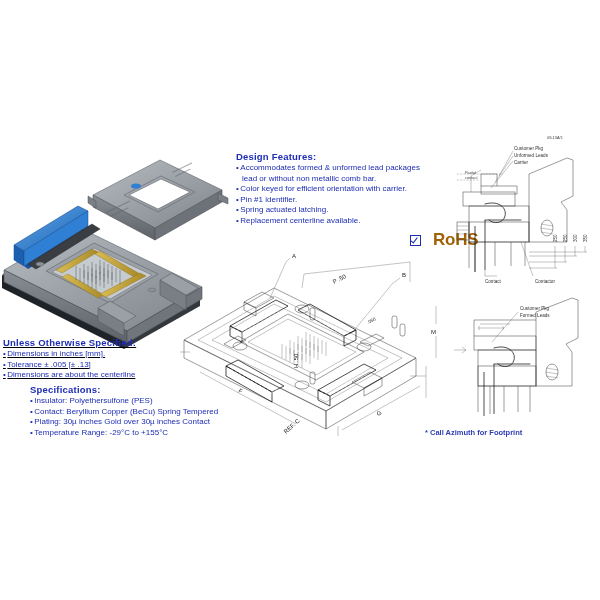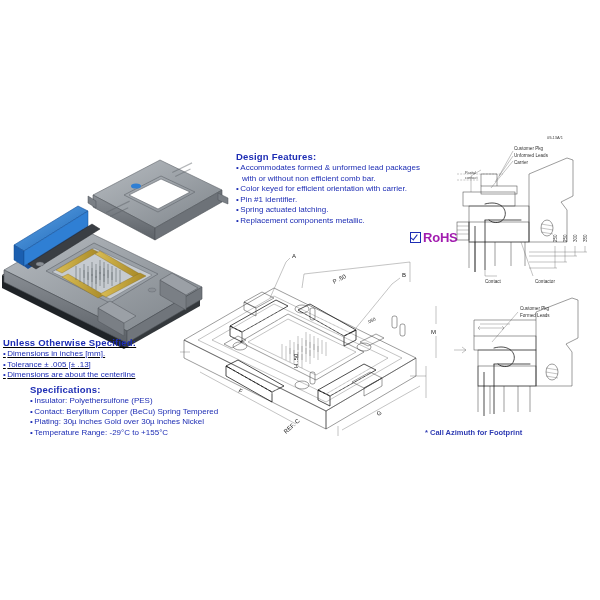--- a/index.html
+++ b/index.html
@@ -38,27 +38,27 @@
   .blk-item .bul { margin-right: 1.5px; }
   .blk-item.cont { padding-left: 6px; }
 
   #design-features { left: 236px; top: 151px; }
   #unless-block    { left: 3px;   top: 337px; text-decoration: underline; }
   #spec-block      { left: 30px;  top: 384px; }
 
   
   #rohs {
     left: 410px; top: 230px;
-    color: #a21caf;
+    color: #a16207;
     font-weight: bold;
-    font-size: 13px;
+    font-size: 17px;
     letter-spacing: -0.2px;
     display: flex;
     align-items: center;
-    gap: 1px;
+    gap: 11px;
     white-space: nowrap;
   }
   #rohs .box {
     width: 9px; height: 9px;
     border: 1.4px solid #1d2db4;
     position: relative;
     display: inline-block;
     margin-right: 1px;
   }
   #rohs .box::after {
@@ -199,44 +199,44 @@
 
         <ellipse cx="40" cy="124" rx="4" ry="2" fill="#8a8f95" stroke="#5e6369" stroke-width="0.4"></ellipse>
         <ellipse cx="152" cy="150" rx="4" ry="2" fill="#8a8f95" stroke="#5e6369" stroke-width="0.4"></ellipse>
       </g>
     </svg>
   </div>
 
   <div class="abs" id="design-features">
     <div class="blk-head">Design  Features:</div>
     <div class="blk-item"><span class="bul">•</span><span>Accommodates formed &amp; unformed lead packages</span></div>
-    <div class="blk-item cont"><span>with or without non efficient comb bar.</span></div>
+    <div class="blk-item cont"><span>lead or without non metallic comb bar.</span></div>
     <div class="blk-item"><span class="bul">•</span><span>Color keyed for efficient orientation with carrier.</span></div>
     <div class="blk-item"><span class="bul">•</span><span>Pin #1 identifier.</span></div>
     <div class="blk-item"><span class="bul">•</span><span>Spring actuated latching.</span></div>
-    <div class="blk-item"><span class="bul">•</span><span>Replacement components metallic.</span></div>
+    <div class="blk-item"><span class="bul">•</span><span>Replacement centerline available.</span></div>
   </div>
 
   <div class="abs" id="rohs">
     <span class="box"></span>
       <span>RoHS</span>
   </div>
 
   <div class="abs" id="unless-block">
     <div class="blk-head">Unless Otherwise Specified:</div>
     <div class="blk-item"><span class="bul">•</span><span>Dimensions in inches [mm].</span></div>
     <div class="blk-item"><span class="bul">•</span><span>Tolerance ± .005 [± .13]</span></div>
     <div class="blk-item"><span class="bul">•</span><span>Dimensions are about the centerline</span></div>
   </div>
 
   <div class="abs" id="spec-block">
     <div class="blk-head">Specifications:</div>
     <div class="blk-item"><span class="bul">•</span><span>Insulator: Polyethersulfone (PES)</span></div>
     <div class="blk-item"><span class="bul">•</span><span>Contact: Beryllium Copper (BeCu) Spring Tempered</span></div>
-    <div class="blk-item"><span class="bul">•</span><span>Plating: 30µ inches Gold over 30µ inches Nickel</span></div>
+    <div class="blk-item"><span class="bul">•</span><span>Plating: 30µ inches Gold over 30µ inches Contact</span></div>
     <div class="blk-item"><span class="bul">•</span><span>Temperature Range: -29°C to +155°C</span></div>
   </div>
 
   <div class="abs" id="footnote">* Call Azimuth for Footprint</div>
 
   <div class="abs" id="isometric">
     <svg viewBox="0 0 268 190" width="268" height="190">
 
       <polygon class="ln" points="6,92 96,40 238,110 148,163" fill="#ffffff"></polygon>
 

